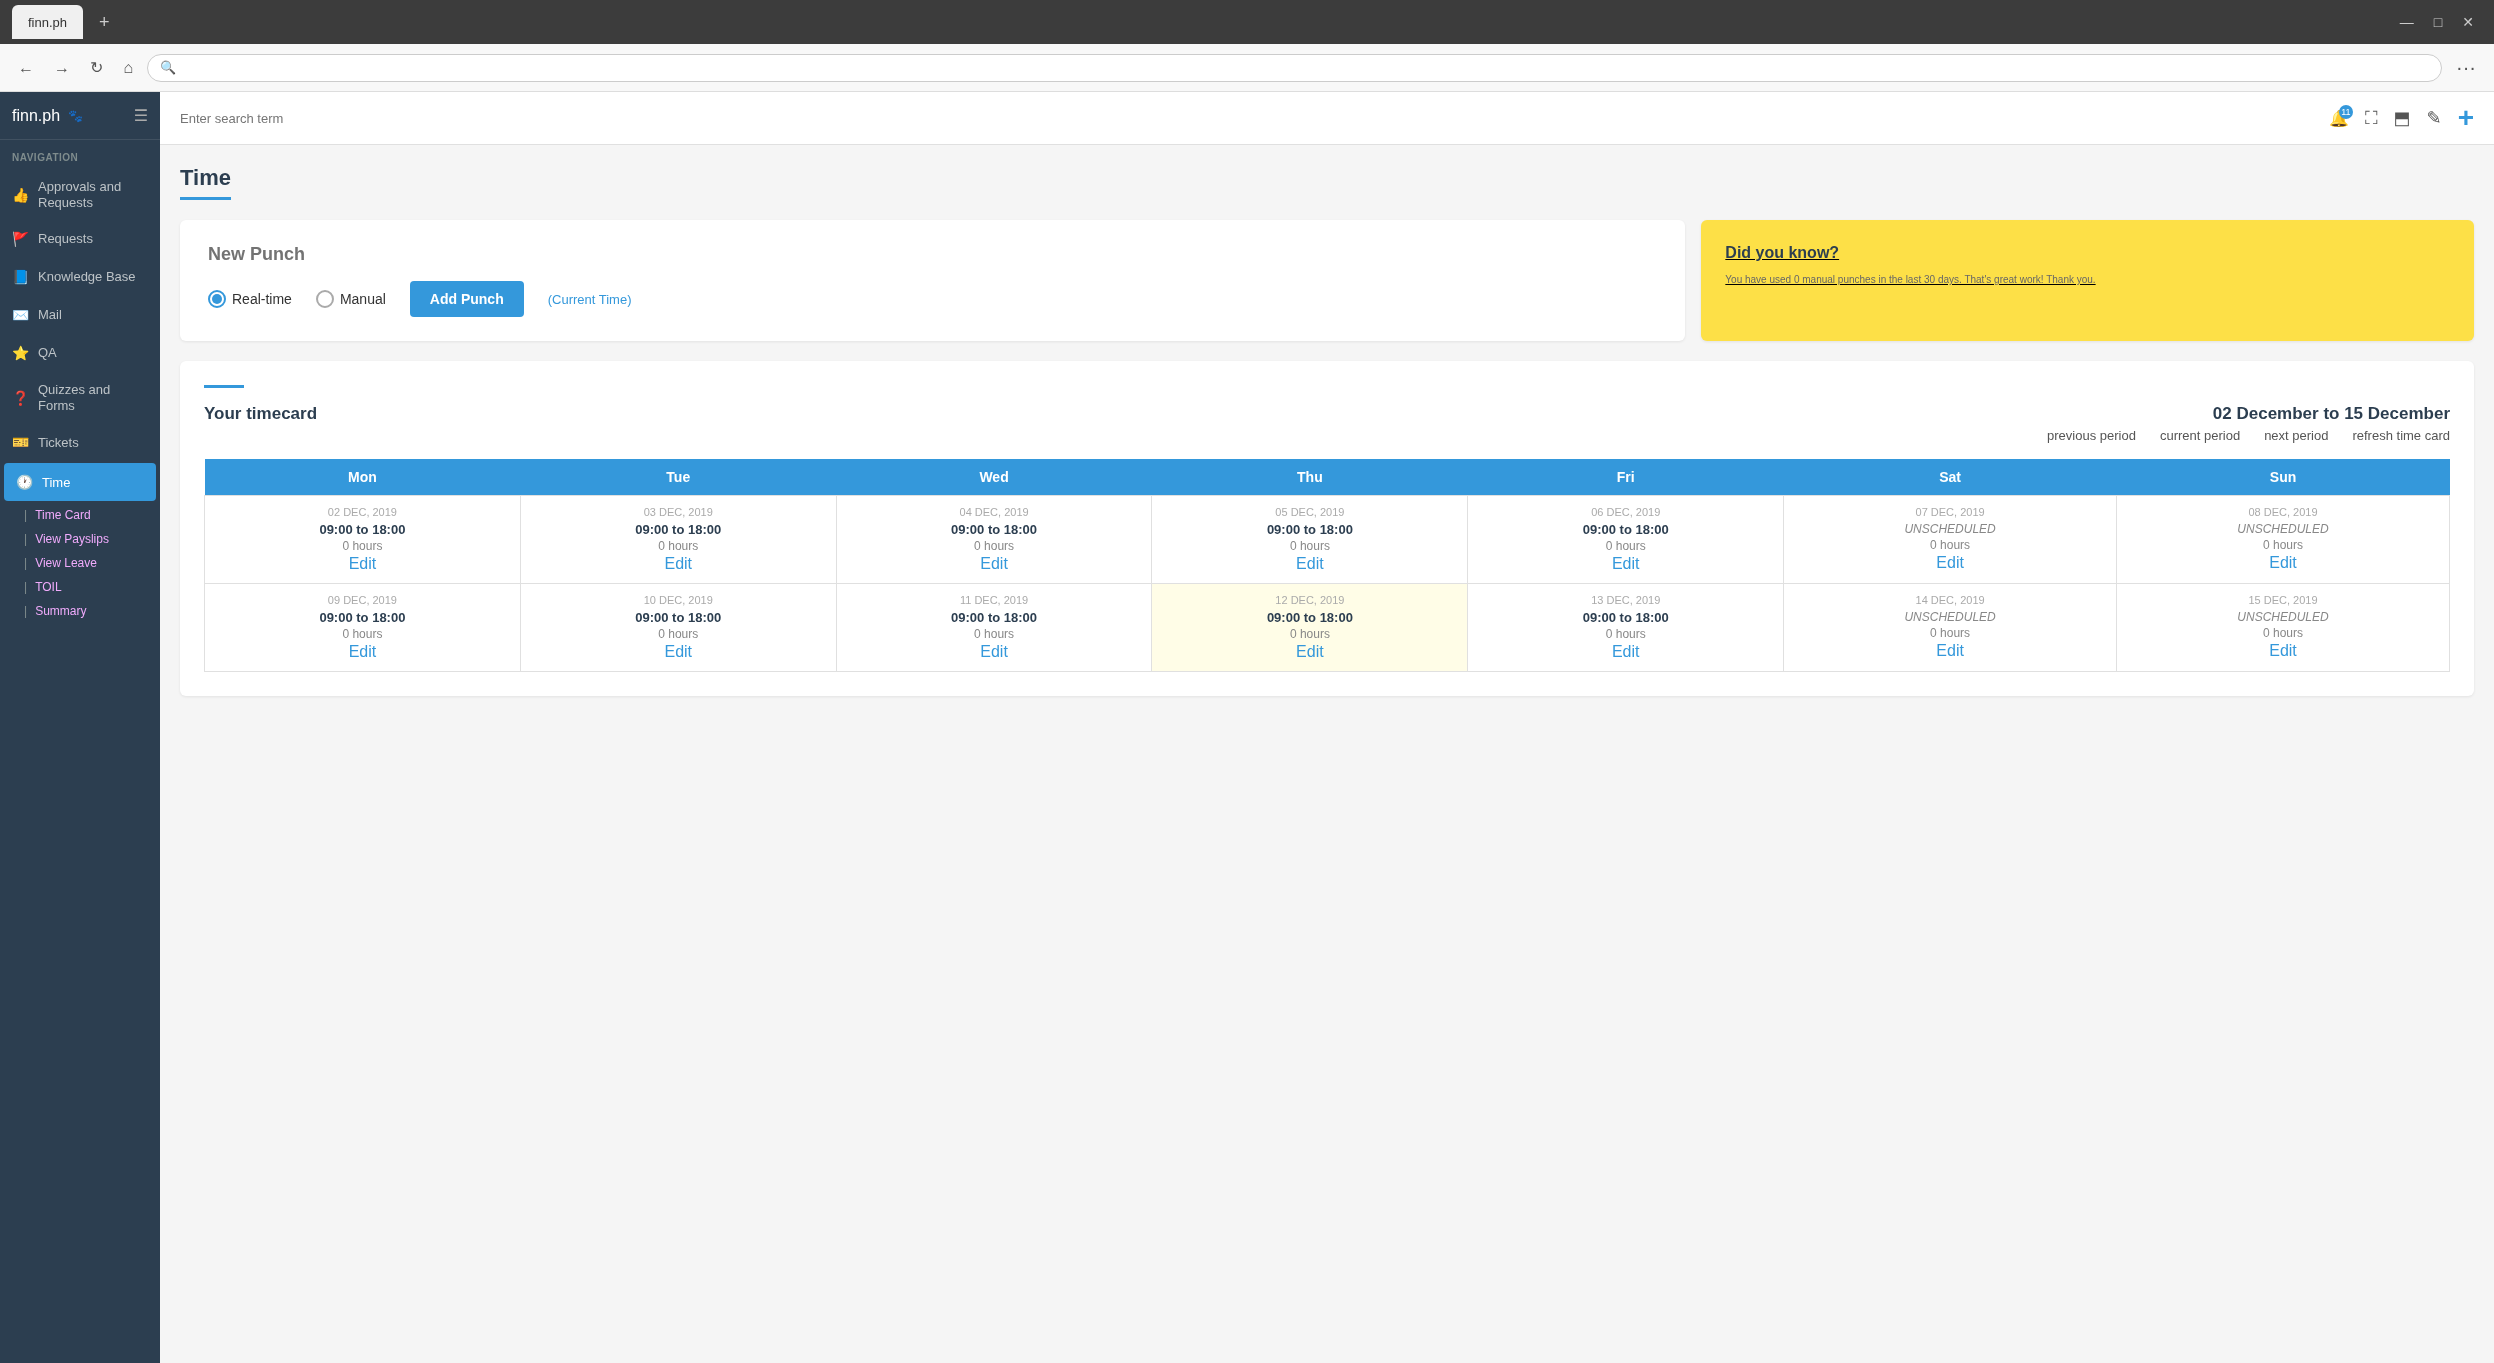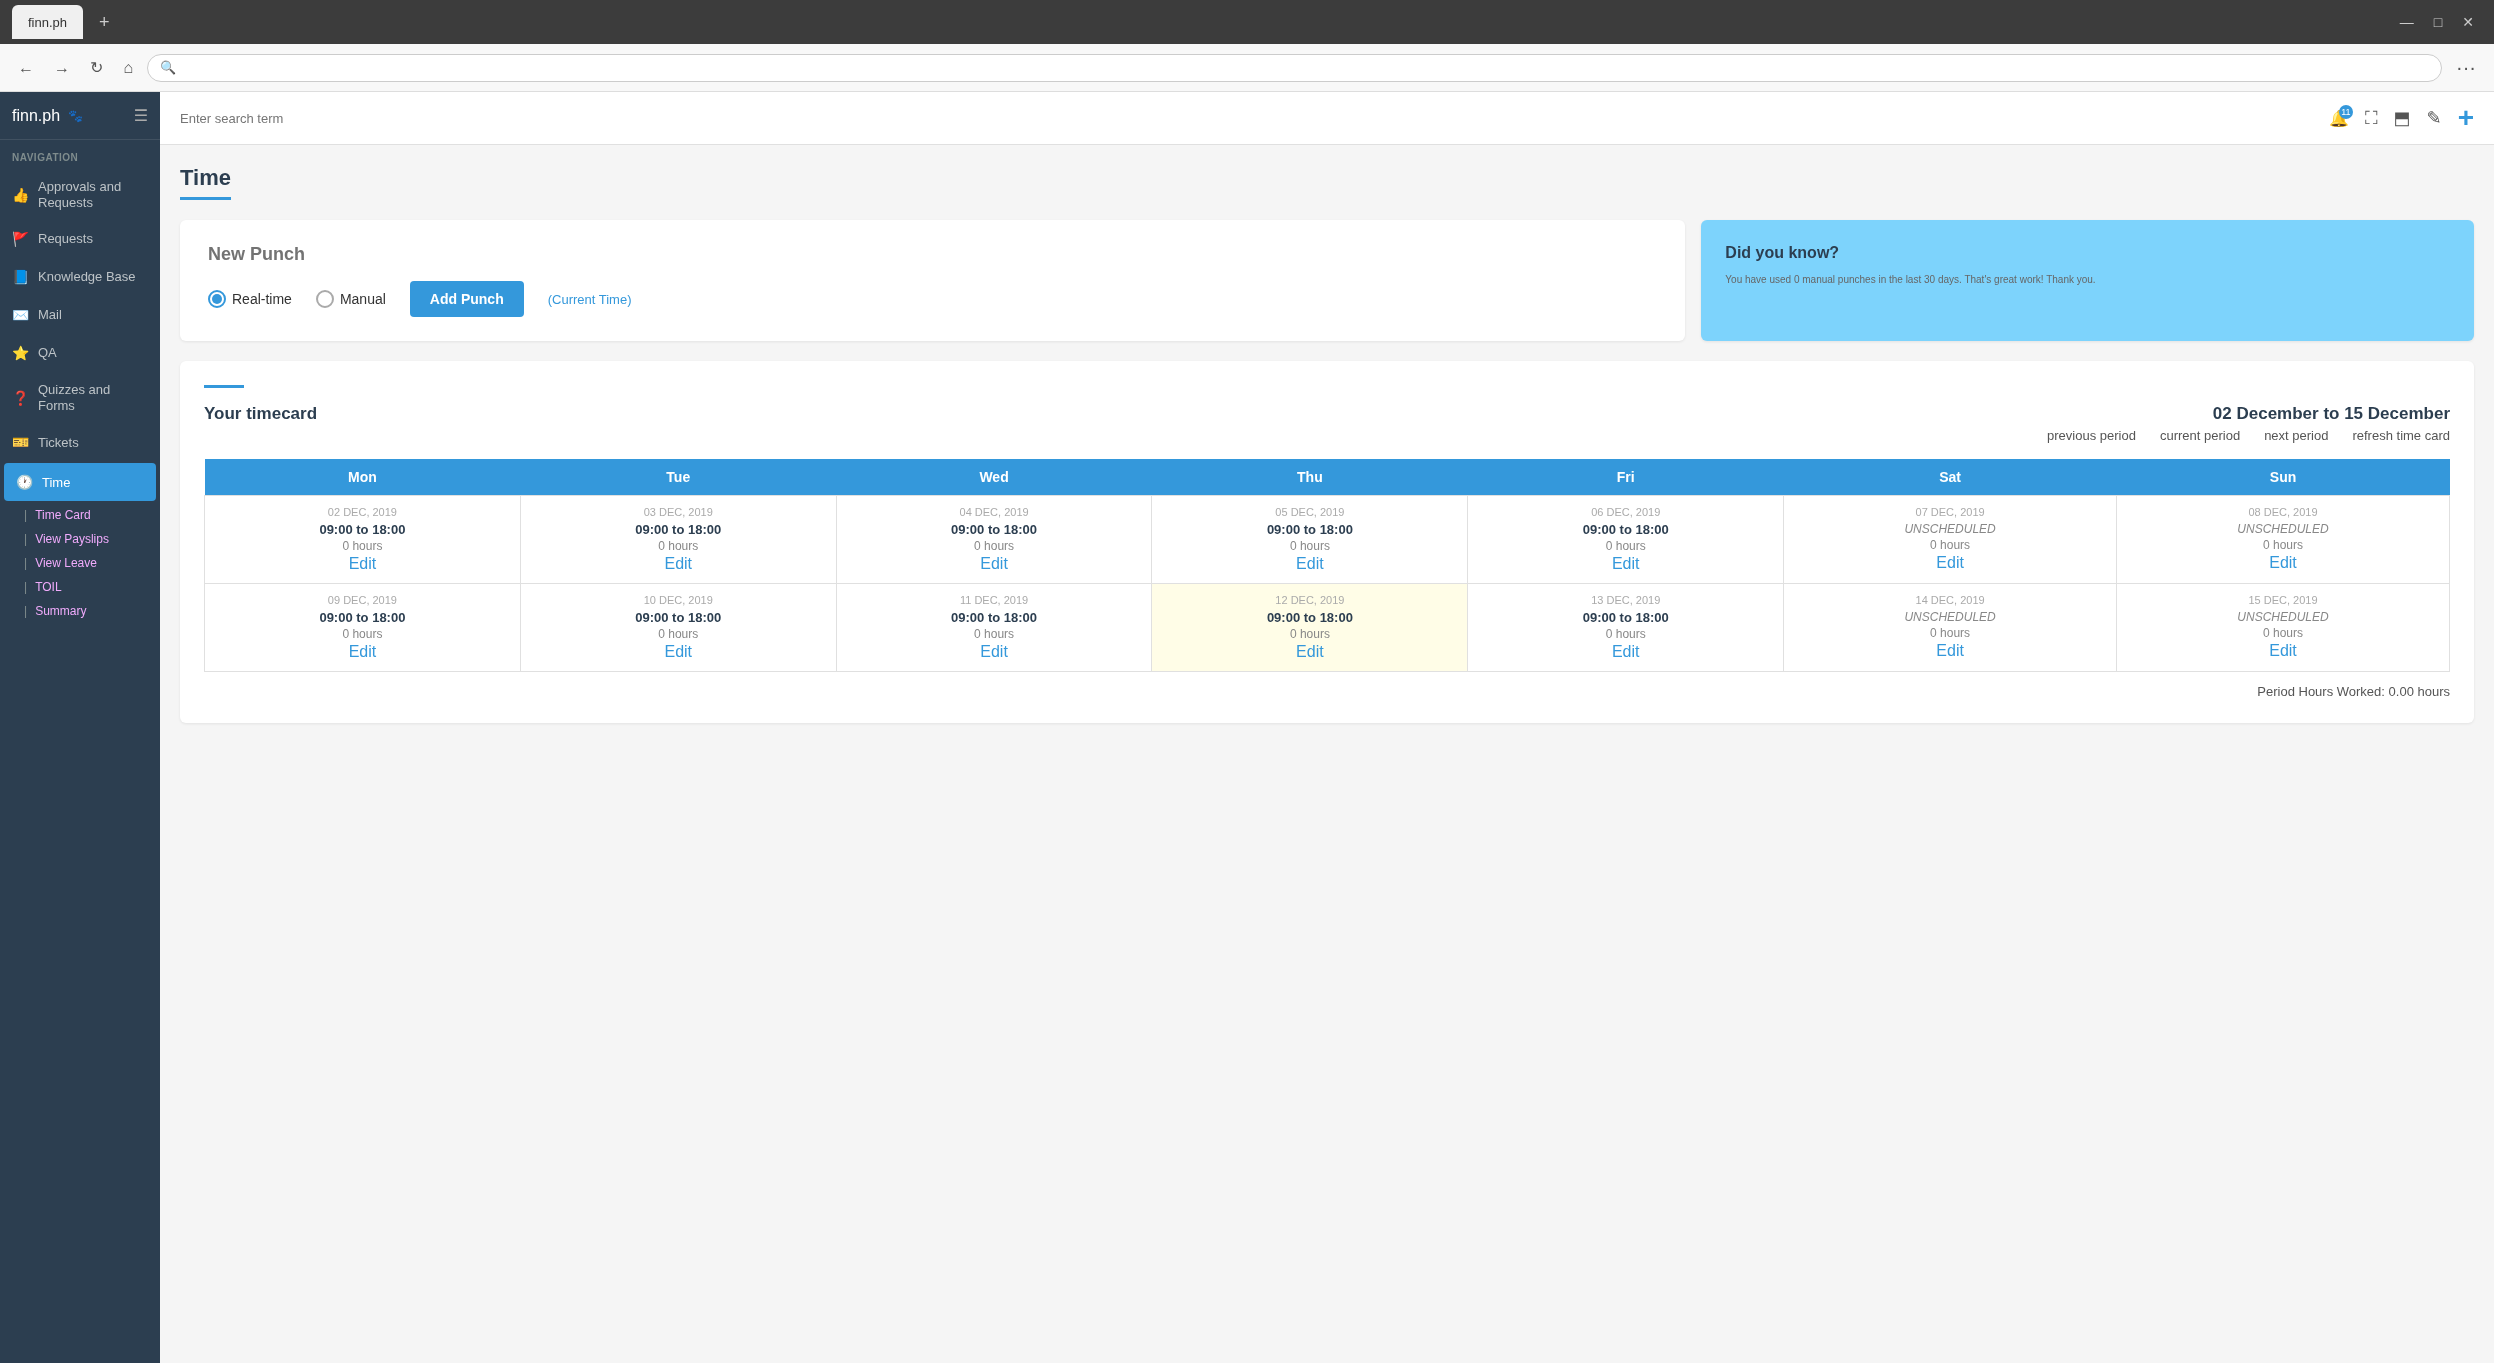--- a/index.html
+++ b/index.html
@@ -59,21 +59,21 @@
     .punch-title { font-size: 18px; font-weight: 700; color: #737373; margin-bottom: 16px; }
     .punch-options { display: flex; align-items: center; gap: 24px; }
     .radio-label { display: flex; align-items: center; gap: 6px; cursor: pointer; font-size: 14px; color: #333; }
     .radio-circle { width: 18px; height: 18px; border-radius: 50%; border: 2px solid #3498db; display: flex; align-items: center; justify-content: center; }
     .radio-circle.selected::after { content: ''; width: 10px; height: 10px; border-radius: 50%; background: #3498db; }
     .radio-circle.unselected { border-color: #aaa; }
     .add-punch-btn { background: #3498db; color: white; border: none; border-radius: 4px; padding: 10px 20px; font-size: 14px; font-weight: 600; cursor: pointer; }
     .current-time-link { color: #3498db; font-size: 13px; cursor: pointer; }
 
     
-    .dyk-card { background: #7dd3fc; border-radius: 6px; padding: 24px; flex: 1; box-shadow: 0 1px 3px rgba(0,0,0,0.08); }
+    .dyk-card { background: #fde047; border-radius: 6px; padding: 24px; flex: 1; box-shadow: 0 1px 3px rgba(0,0,0,0.08); text-decoration: underline; }
     .dyk-title { font-size: 16px; font-weight: 700; color: #2c3e50; margin-bottom: 10px; }
     .dyk-text { font-size: 10px; color: #666; line-height: 1.5; }
 
     
     .timecard-section { background: white; border-radius: 6px; padding: 24px; box-shadow: 0 1px 3px rgba(0,0,0,0.08); }
     .timecard-header { display: flex; align-items: center; justify-content: space-between; margin-bottom: 4px; }
     .timecard-title { font-size: 17px; font-weight: 700; color: #2c3e50; }
     .timecard-period { font-size: 17px; font-weight: 700; color: #2c3e50; }
     .section-divider { width: 40px; height: 3px; background: #3498db; margin-bottom: 16px; }
     .period-controls { display: flex; gap: 24px; justify-content: flex-end; margin-bottom: 16px; }
@@ -334,17 +334,16 @@
                 <td>
                   <div class="cal-date">15 DEC, 2019</div>
                   <div class="cal-unscheduled">UNSCHEDULED</div>
                   <div class="cal-hours-zero">0 hours</div>
                   <div class="cal-edit">Edit</div>
                 </td>
               </tr>
             </tbody>
         </table>
 
-        <div class="period-hours">Period Hours Worked: 0.00 hours</div>
       </div>
     </div>
   </div>
 </div>
 
 </body></html>

